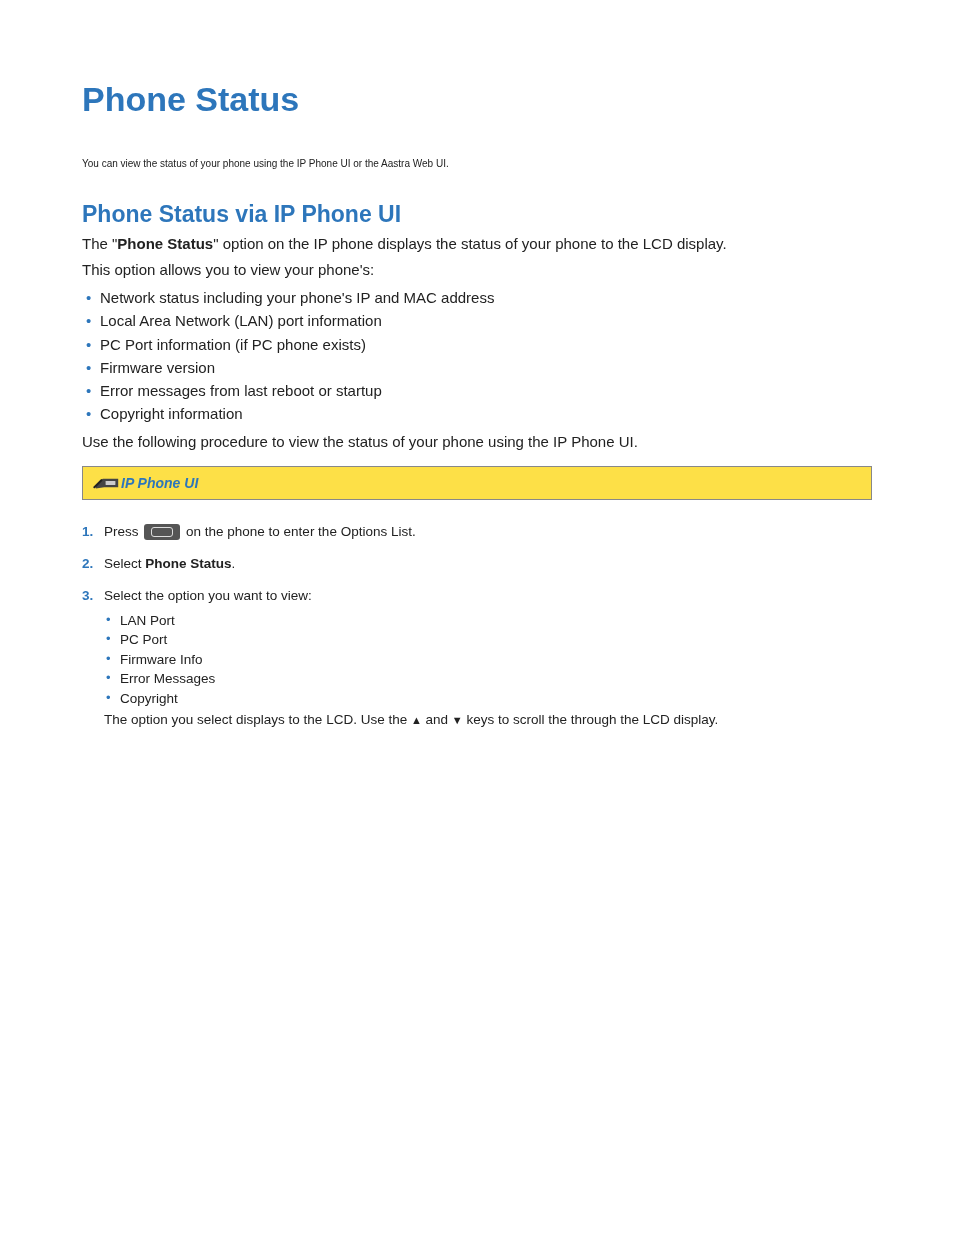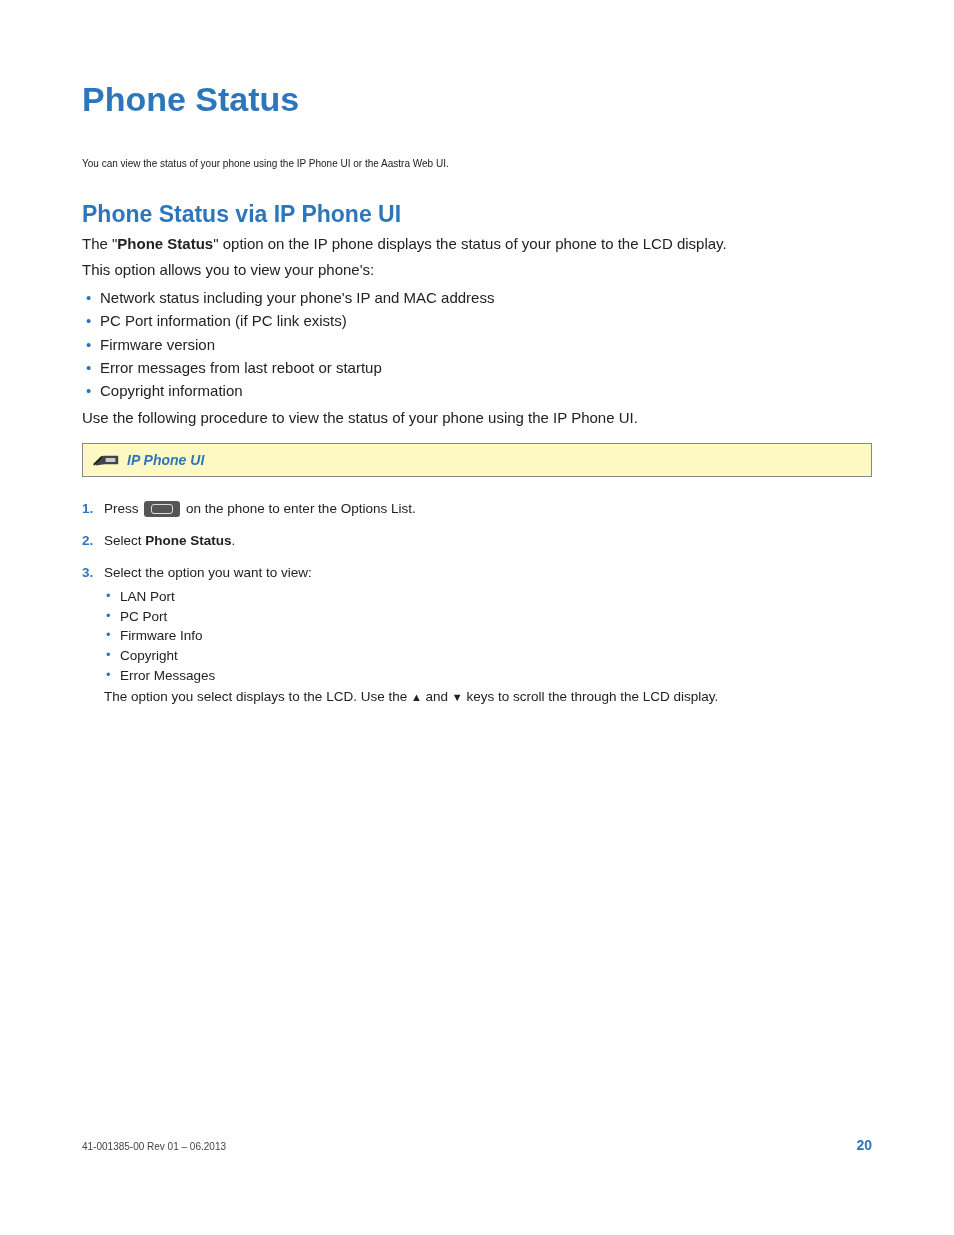--- a/index.html
+++ b/index.html
@@ -60,25 +60,25 @@
     content: "•";
     position: absolute;
     left: 4px;
     top: 0;
     color: #2d76bb;
     font-size: 15px;
   }
   .callout {
     margin-top: 14px;
     border: 1px solid #888;
-    background: #fef9c3;
+    background: #fde047;
     padding: 6px 10px;
     display: flex;
     align-items: center;
-    gap: 6px;
+    gap: 0;
   }
   .callout .phone-icon {
     width: 28px;
     height: 20px;
     display: inline-block;
   }
   .callout-label {
     color: #2d76bb;
     font-weight: 700;
     font-style: italic;
@@ -180,21 +180,22 @@
   <h2 class="subtitle">Phone Status via IP Phone UI</h2>
 
   <div class="para">
     <span>The "</span><b>Phone Status</b><span>" option on the IP phone displays the status of your phone to the LCD display.</span>
   </div>
 
   <div class="para">This option allows you to view your phone's:</div>
 
   <ul class="feature-list">
     <li>Network status including your phone's IP and MAC address</li>
-    <li>PC Port information (if PC link exists)</li>
+    <li>Local Area Network (LAN) port information</li>
+    <li>PC Port information (if PC phone exists)</li>
     <li>Firmware version</li>
     <li>Error messages from last reboot or startup</li>
     <li>Copyright information</li>
   </ul>
 
   <div class="para">Use the following procedure to view the status of your phone using the IP Phone UI.</div>
 
   <div class="callout">
     <span class="phone-icon">
       <svg viewBox="0 0 40 28" width="28" height="20">
@@ -212,25 +213,21 @@
     </li>
     <li>
       <span>Select </span><b>Phone Status</b><span>.</span>
     </li>
     <li>
       <span>Select the option you want to view:</span>
       <ul class="sub-list">
         <li>LAN Port</li>
         <li>PC Port</li>
         <li>Firmware Info</li>
+        <li>Error Messages</li>
         <li>Copyright</li>
-        <li>Error Messages</li>
       </ul>
       <span>The option you select displays to the LCD. Use the </span><span class="arrow">▲</span><span> and </span><span class="arrow">▼</span><span> keys to scroll the through the LCD display.</span>
     </li>
   </ol>
 
-  <div class="footer">
-    <span>41-001385-00 Rev 01 – 06.2013</span>
-    <span class="pagenum">20</span>
-  </div>
 
 </div>
 
 </body></html>

